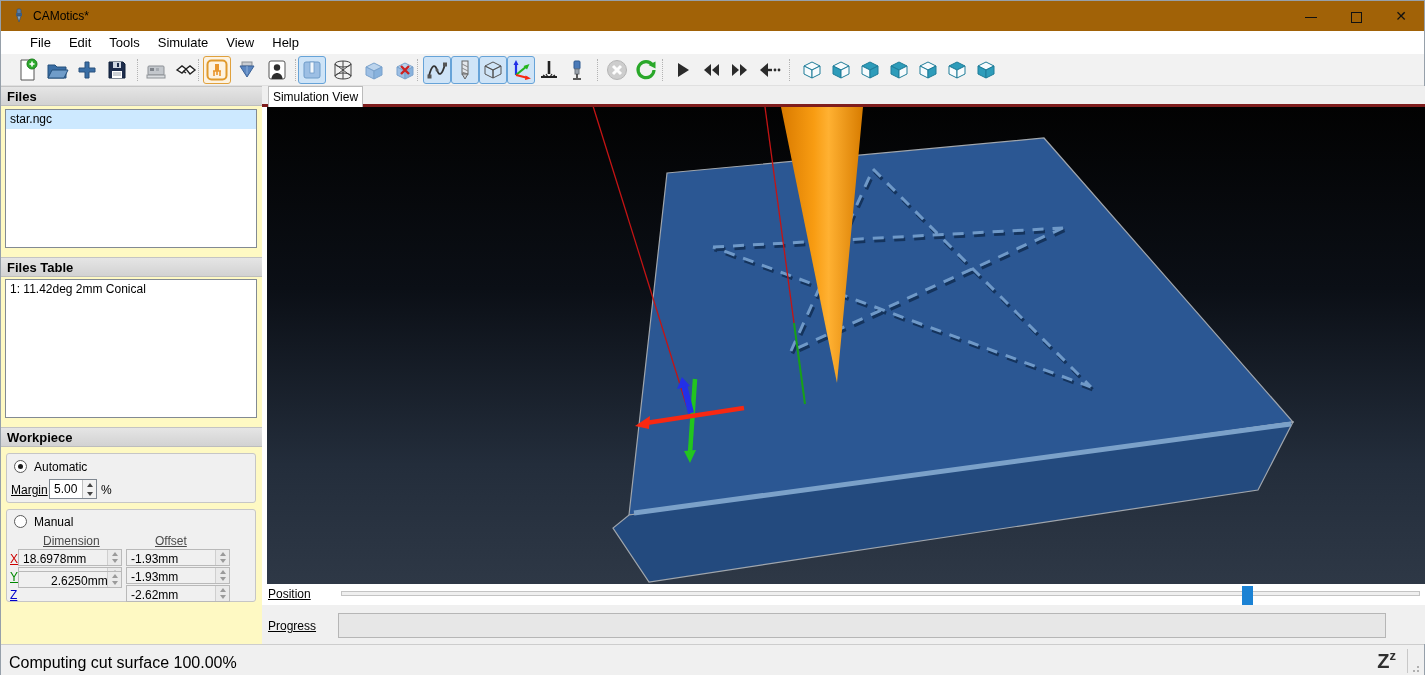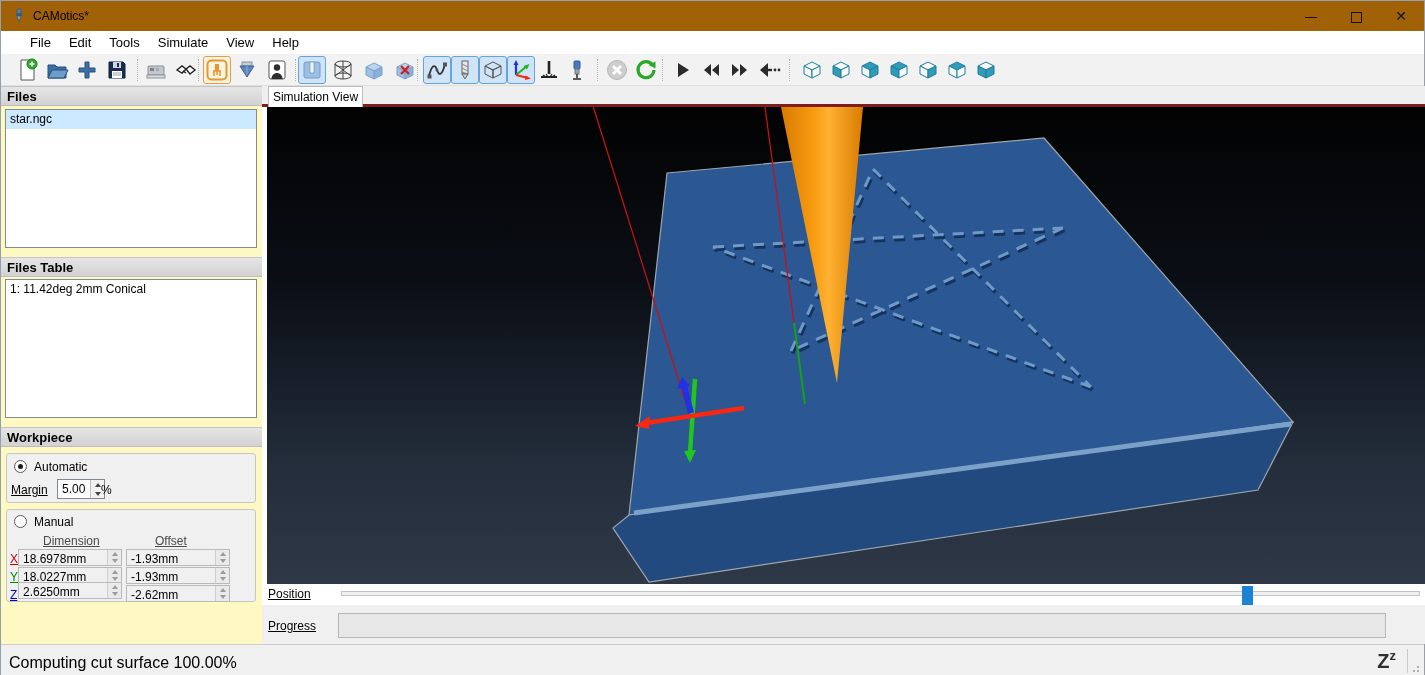--- a/index.html
+++ b/index.html
@@ -343,21 +343,21 @@
     <div class="listbox" style="top:193px; height:139px;">
       <div class="list-item">1: 11.42deg 2mm Conical</div>
     </div>
 
     <div class="section-header" style="top:341px;">Workpiece</div>
 
     <div class="groupbox" style="top:367px; height:50px;">
       <span class="radio checked" style="left:7px; top:6px;"></span>
       <span style="position:absolute; left:27px; top:6px;">Automatic</span>
       <span class="u" style="position:absolute; left:4px; top:29px;">Margin</span>
-      <div class="spin" style="left:42px; top:25px; width:48px; height:20px;margin-left:8px;">
+      <div class="spin" style="left:42px; top:25px; width:48px; height:20px;">
         <div class="val">5.00</div>
         <div class="btns">
             <div>
               <span class="arr-up"></span>
             </div>
             <div>
               <span class="arr-dn"></span>
             </div>
           </div>
       </div>
@@ -412,21 +412,21 @@
             <div>
               <span class="arr-up"></span>
             </div>
             <div>
               <span class="arr-dn"></span>
             </div>
           </div>
       </div>
 
       <span class="axis-label" style="left:3px; top:78px; color:#0000cc;">Z</span>
-      <div class="spin disabled" style="left:11px; top:72px; width:104px; height:17px;">
+      <div class="spin disabled" style="left:11px; top:61px; width:104px; height:17px;padding-left:28px;">
         <div class="val">2.6250mm</div>
         <div class="btns">
             <div>
               <span class="arr-up"></span>
             </div>
             <div>
               <span class="arr-dn"></span>
             </div>
           </div>
       </div>

